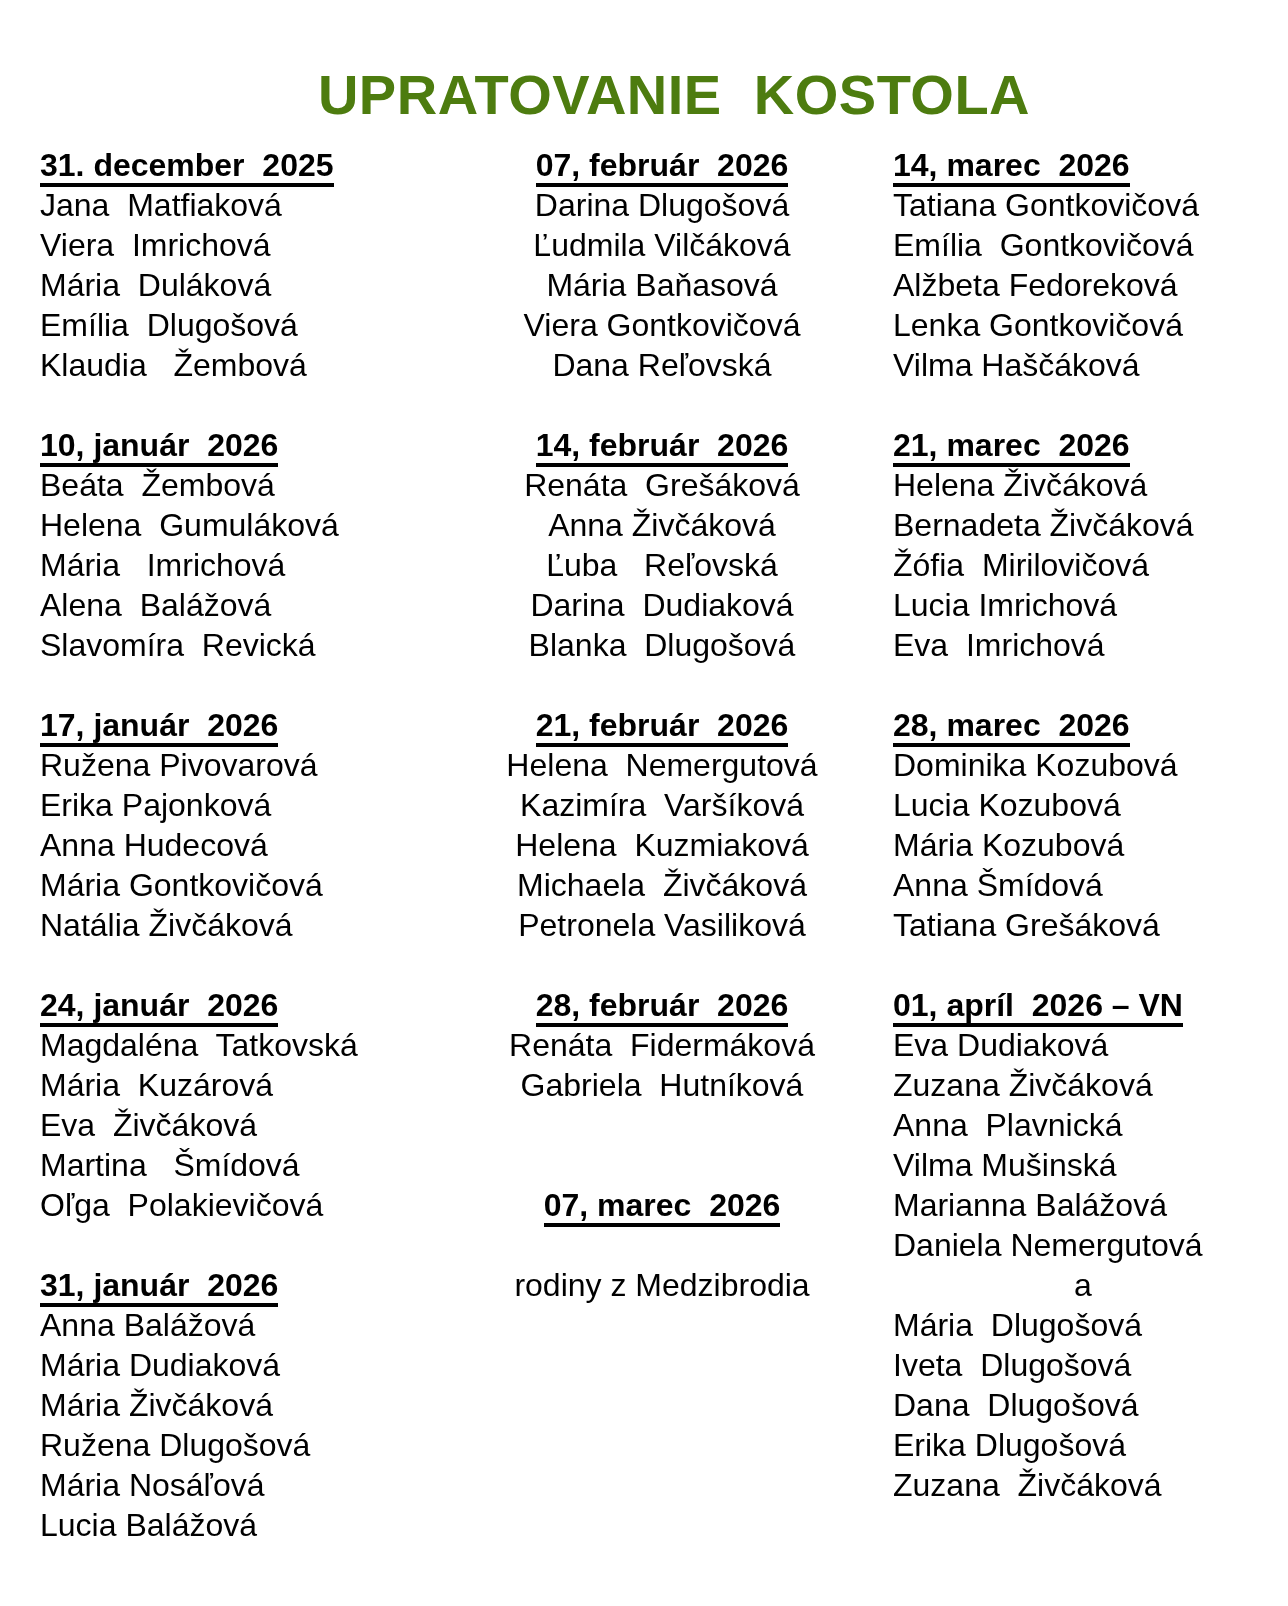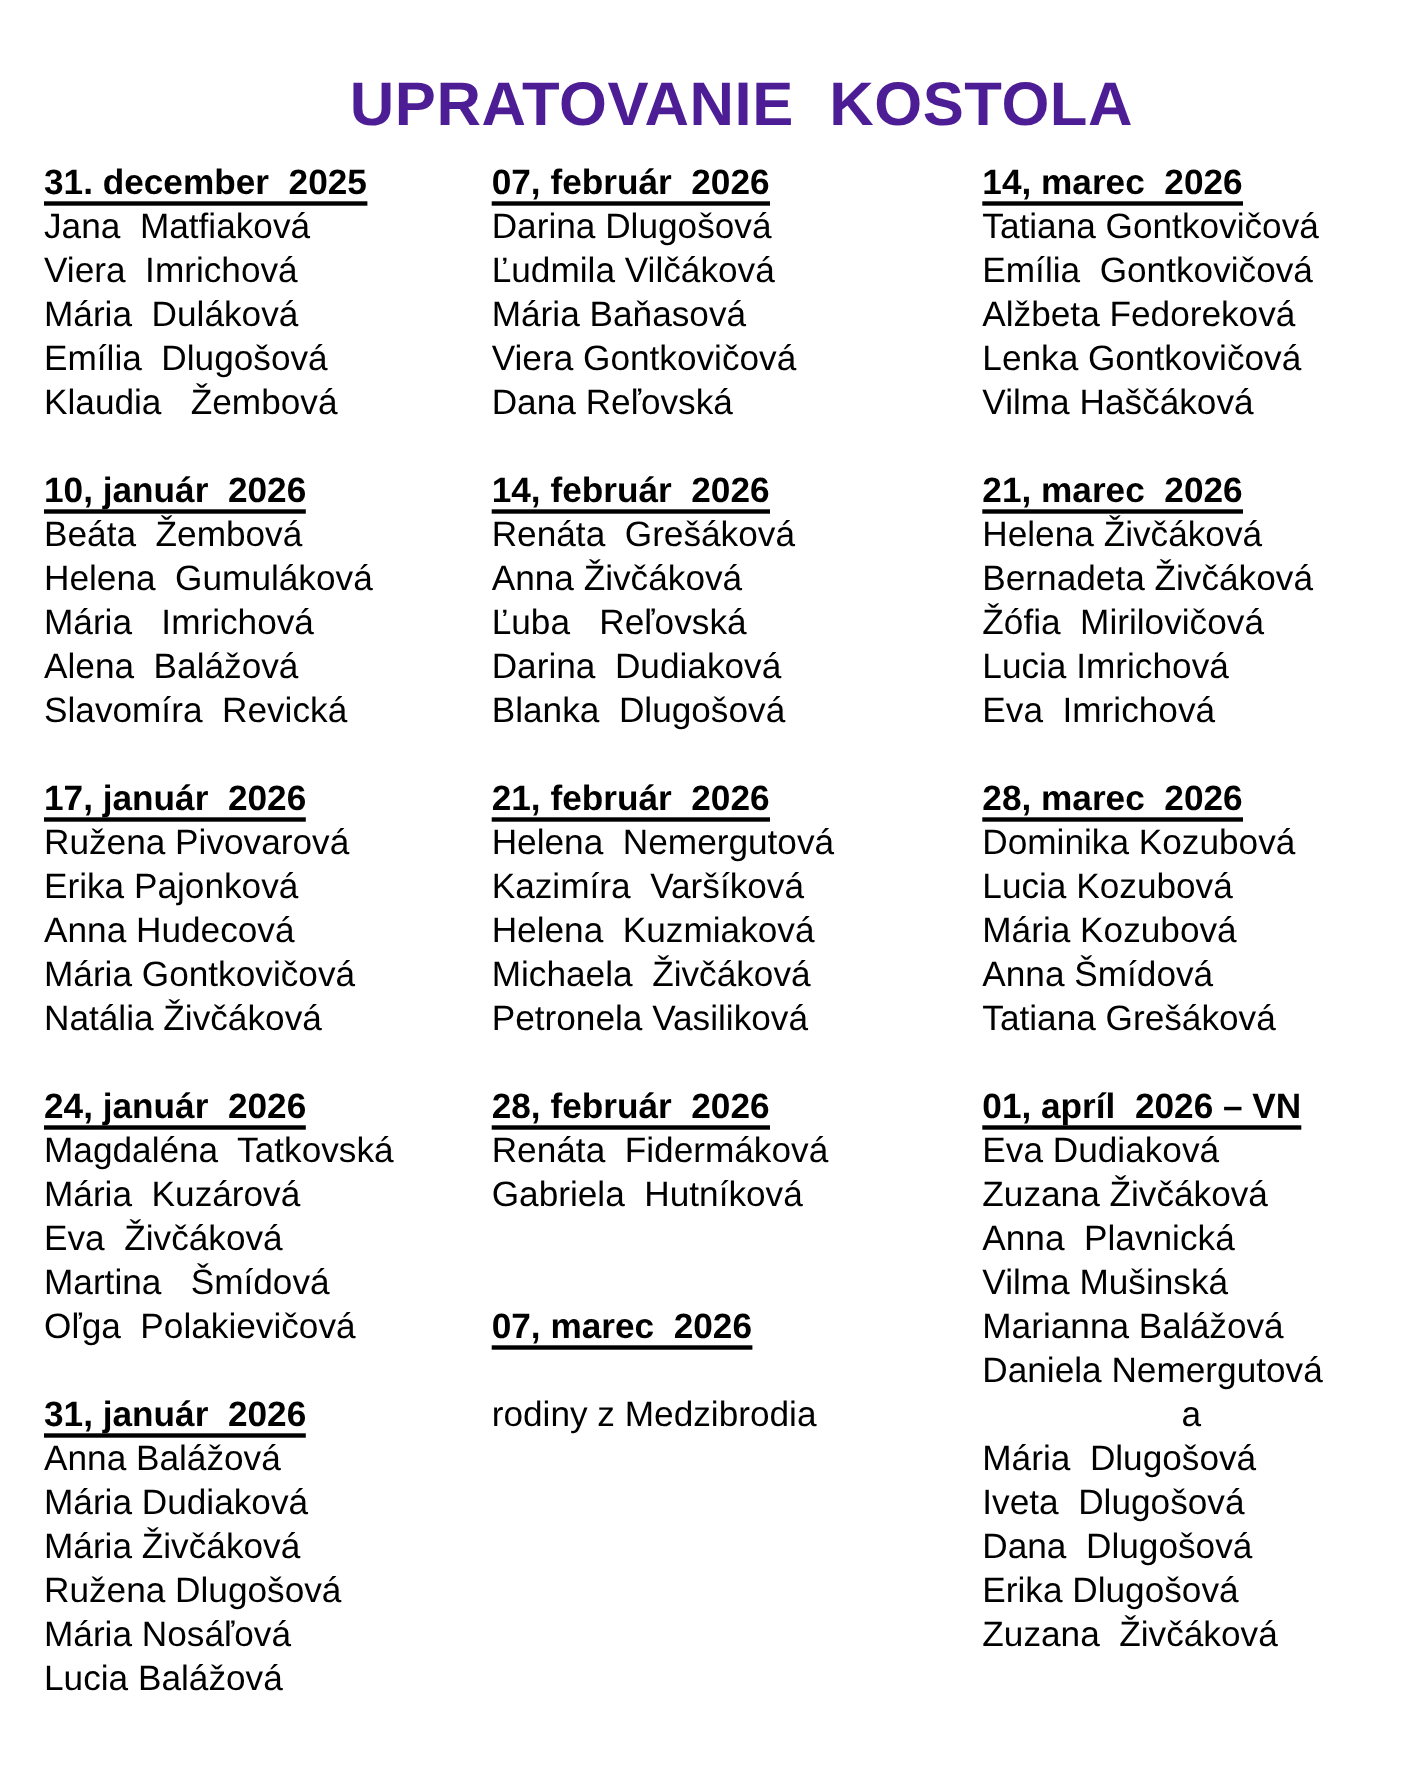--- a/index.html
+++ b/index.html
@@ -19,37 +19,37 @@
     position: absolute;
     top: 62px;
     left: 0;
     width: 1288px;
     text-align: center;
     transform: translateX(30px);
   }
   .title {
     font-size: 56px;
     font-weight: bold;
-    color: #4c1d95;
+    color: #4d7c0f;
     white-space: pre;
     letter-spacing: 0.5px;
   }
   .columns {
     position: absolute;
     top: 145px;
     left: 0;
     width: 1288px;
     height: 1461px;
   }
   .column {
     position: absolute;
     top: 0;
   }
   .column.c1 { left: 40px;  width: 400px; }
-  .column.c2 { left: 447px; width: 400px; }
+  .column.c2 { left: 462px; width: 400px; text-align: center; }
   .column.c3 { left: 893px; width: 380px; }
   .line {
     height: 40px;
     line-height: 40px;
     font-size: 32px;
     white-space: pre;
   }
   .line.header { font-weight: bold; }
   .line.header .u {
     border-bottom: 4px solid #000000;

